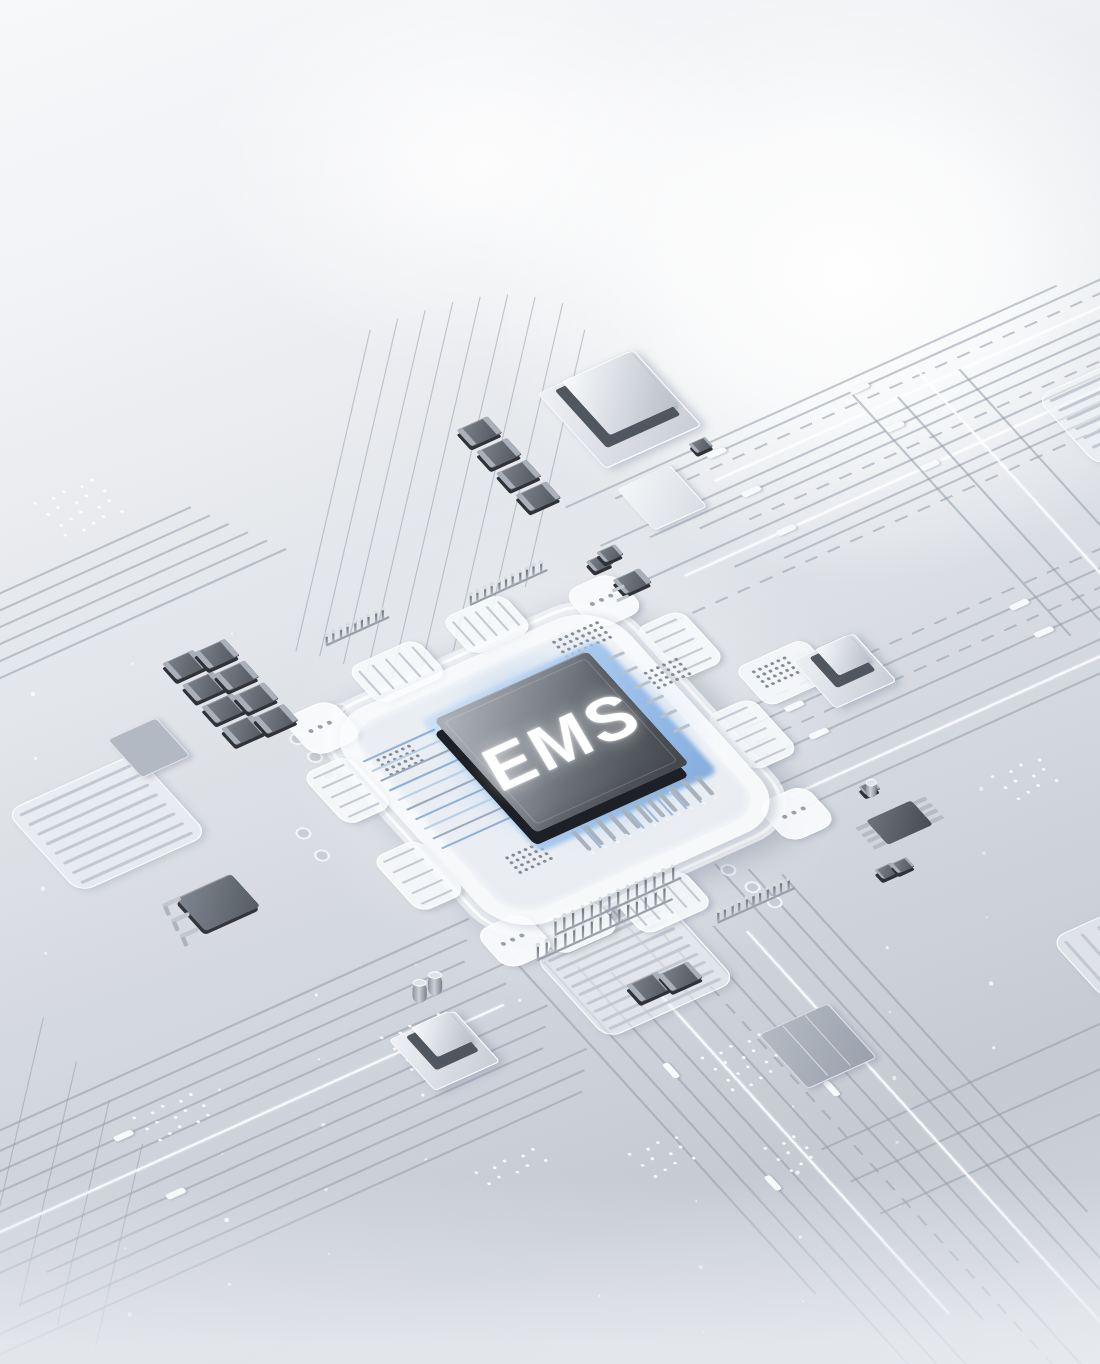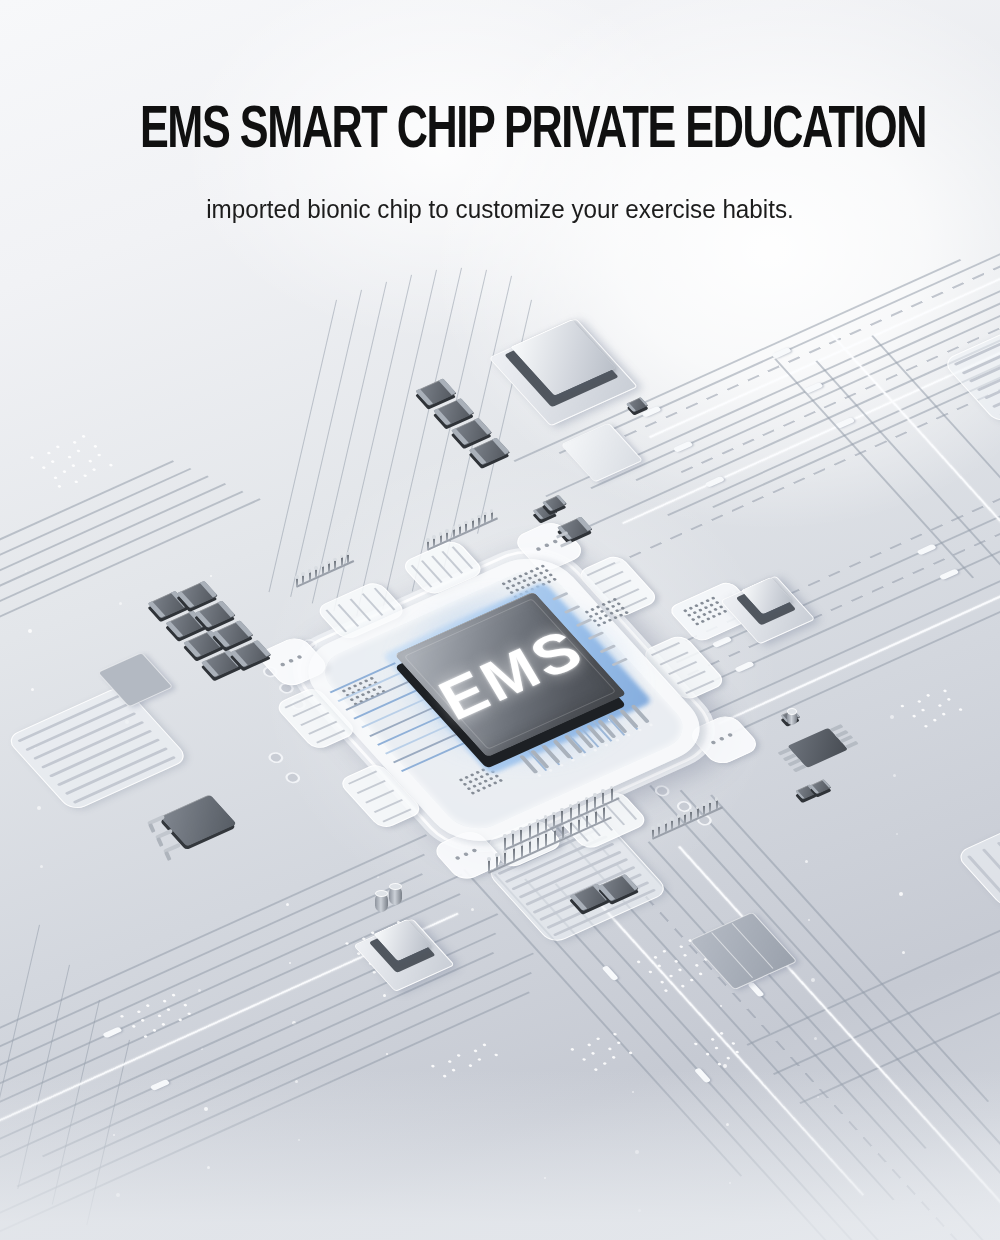--- a/index.html
+++ b/index.html
@@ -838,17 +838,13 @@
         </div>
         <div style="left: 163px; top: 850px; width: 20px; height: 12px; transform: rotate(-24deg); transform-origin: 0px 0px;">
           <div style="left: 0px; top: 0px; width: 18px; height: 4px; border-radius: 2px; background: rgb(194, 199, 206);"></div>
           <div style="left: 0px; top: 3px; width: 4px; height: 9px; border-radius: 1px; background: rgb(174, 180, 188);"></div>
         </div>
         <div style="left: 556px; top: 536px; width: 12px; height: 3px; border-radius: 1px; background: rgb(194, 199, 206); transform: rotate(-24deg); transform-origin: 0px 0px;"></div>
         <div style="left: 560px; top: 545px; width: 12px; height: 3px; border-radius: 1px; background: rgb(194, 199, 206); transform: rotate(-24deg); transform-origin: 0px 0px;"></div>
       </div>
     <div class="fade-bottom"></div>
   </div>
-  <header class="hero">
-    <h1>EMS SMART CHIP PRIVATE EDUCATION</h1>
-    <p>imported bionic chip to customize your exercise habits.</p>
-  </header>
 </div>
 
 </body></html>

